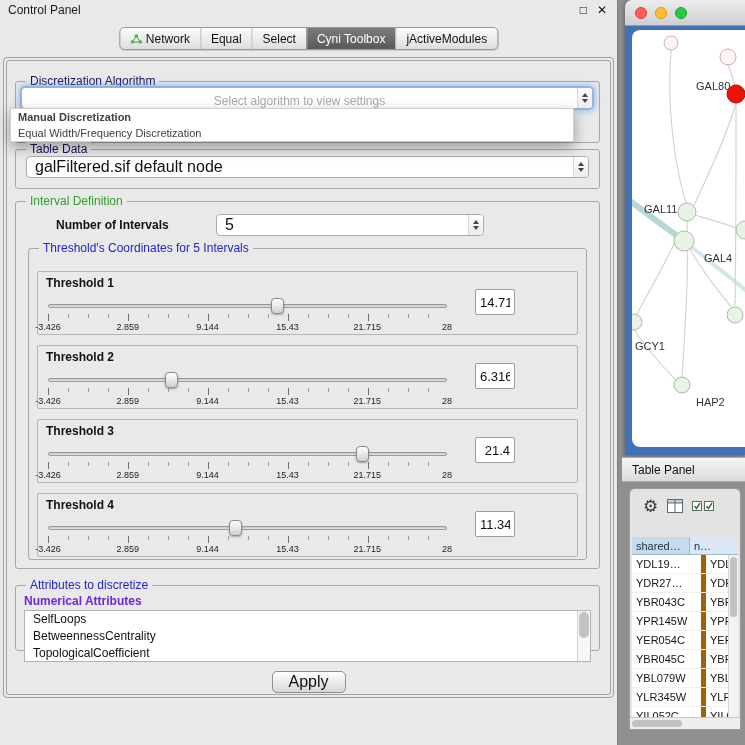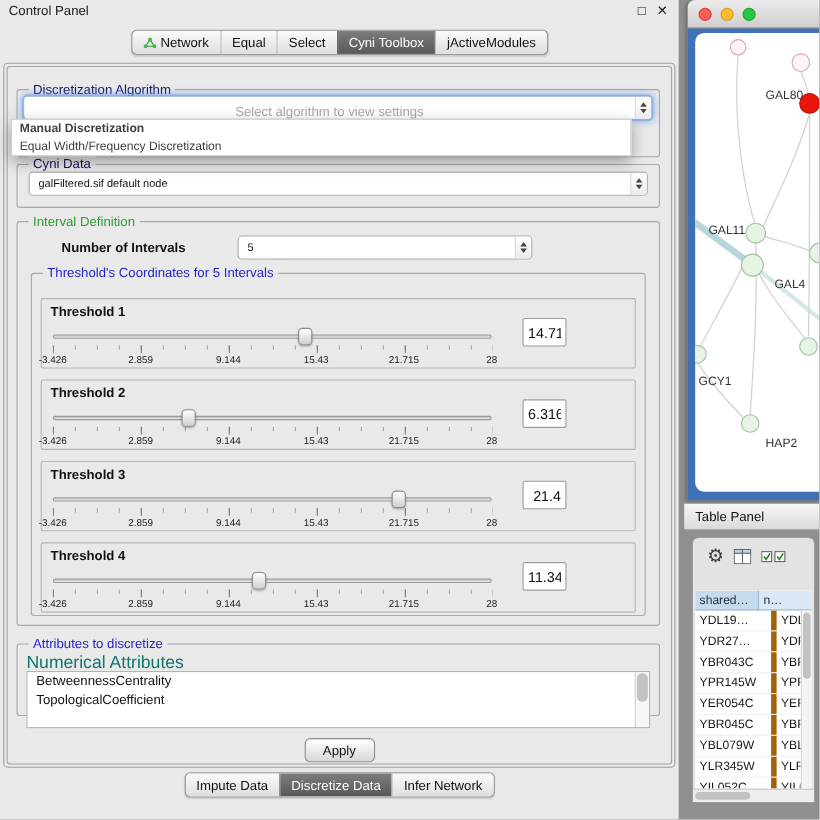--- a/index.html
+++ b/index.html
@@ -29,21 +29,21 @@
   .gl-navy{color:#14145a}.gl-green{color:#2f9e2f}.gl-blue{color:#2424c8}
 
   .g-disc{left:8px;right:10px;top:20px;height:62px;}
   .algo-combo{position:absolute;left:14px;top:26px;width:572px;height:22px;background:#fff;border:1px solid #9ab2d8;border-radius:4px;box-shadow:0 0 0 1px rgba(110,160,230,.55),0 0 6px 2px rgba(100,155,235,.6);z-index:40;display:flex;align-items:flex-end;overflow:hidden;}
   .algo-combo .ph{flex:1;text-align:center;font-size:12px;color:#a9a9a9;}
   .algo-popup{position:absolute;left:3px;top:47px;width:564px;height:34px;background:#fff;border:1px solid #cfcfcf;box-shadow:0 5px 14px rgba(0,0,0,.35);z-index:50;}
   .popup-opt{height:16px;line-height:16px;padding-left:7px;font-size:11px;color:#404040;white-space:nowrap;}
   .popup-opt.bold{font-weight:bold;}
 
   .combo{background:#fff;border:1px solid #ababab;border-radius:4px;display:flex;align-items:center;overflow:hidden;}
-  .combo .ctext{flex:1;font-size:10px;color:#111;padding:0 8px;white-space:nowrap;overflow:hidden;}
+  .combo .ctext{flex:1;font-size:16px;color:#111;padding:0 8px;white-space:nowrap;overflow:hidden;}
   .stepper{width:15px;height:100%;display:flex;flex-direction:column;align-items:center;justify-content:center;gap:2px;border-left:1px solid #d8d8d8;background:linear-gradient(#fdfdfd,#ececec);}
   .arrow-up{width:0;height:0;border-left:3px solid transparent;border-right:3px solid transparent;border-bottom:4px solid #444;}
   .arrow-down{width:0;height:0;border-left:3px solid transparent;border-right:3px solid transparent;border-top:4px solid #444;}
 
   .g-table{left:8px;right:10px;top:88px;height:40px;}
   .td-combo{position:absolute;left:10px;right:10px;top:6px;height:22px;}
 
   .g-interval{left:8px;right:10px;top:140px;height:368px;}
   .noi-label{position:absolute;left:40px;top:16px;font-size:12px;font-weight:bold;color:#111;}
   .noi-combo{position:absolute;left:200px;top:12px;width:268px;height:22px;}
@@ -55,27 +55,27 @@
   .slider{position:absolute;left:10px;right:130px;top:26px;height:34px;}
   .track{position:absolute;left:0;right:0;top:6px;height:4px;background:linear-gradient(#c2c2c2,#e8e8e8);border:1px solid #999;border-radius:3px;}
   .thumb{position:absolute;top:0;width:13px;height:16px;margin-left:-7px;background:linear-gradient(#ffffff,#cfcfcf);border:1px solid #8b8b8b;border-radius:4px;box-shadow:0 1px 2px rgba(0,0,0,.3);z-index:2;}
   .ticks{position:absolute;left:0;top:16px;width:calc(100% + 1px);height:7px;background-image:linear-gradient(90deg,#6f6f6f 0 1px,transparent 1px),linear-gradient(90deg,#9b9b9b 0 1px,transparent 1px);background-size:20% 7px,5% 4px;background-repeat:repeat-x;}
   .scale{position:absolute;left:0;right:0;top:24px;height:10px;}
   .scale span{position:absolute;transform:translateX(-50%);font-size:9px;color:#222;white-space:nowrap;}
   .scale span:nth-of-type(1){left:0}.scale span:nth-of-type(2){left:20%}.scale span:nth-of-type(3){left:40%}
   .scale span:nth-of-type(4){left:60%}.scale span:nth-of-type(5){left:80%}.scale span:nth-of-type(6){left:100%}
 
   .g-attr{left:8px;right:10px;top:524px;height:66px;}
-  .attr-title{position:absolute;left:8px;top:8px;font-size:16px;font-weight:normal;color:#0f766e;}
+  .attr-title{position:absolute;left:8px;top:8px;font-size:12px;font-weight:bold;color:#6d28d9;}
   .listbox{position:absolute;left:8px;right:8px;top:24px;height:52px;background:#fff;border:1px solid #b3b3b3;overflow:hidden;}
   .listbox .li{font-size:12px;line-height:17px;padding-left:8px;color:#111;white-space:nowrap;}
   .vscroll{position:absolute;right:0;top:0;bottom:0;width:13px;background:#f6f6f6;border-left:1px solid #d0d0d0;}
   .vthumb{position:absolute;left:1px;top:1px;width:10px;height:26px;background:#c3c3c3;border-radius:5px;}
 
-  .apply-btn{position:absolute;left:50%;top:610px;transform:translateX(-50%);height:22px;padding:0 16px;font-size:12px;font-family:inherit;background:linear-gradient(#ffffff,#d7d7d7);border:1px solid #8e8e8e;border-radius:5px;color:#111;}
+  .apply-btn{position:absolute;left:50%;top:610px;transform:translateX(-50%);height:22px;padding:0 16px;font-size:16px;font-family:inherit;background:linear-gradient(#ffffff,#d7d7d7);border:1px solid #8e8e8e;border-radius:5px;color:#111;}
 
   
   .net-window{position:absolute;left:625px;top:0;width:120px;height:455px;border-radius:7px 0 0 0;overflow:hidden;box-shadow:-1px 1px 4px rgba(0,0,0,.3);}
   .mac-titlebar{height:26px;background:linear-gradient(#ececec,#cfcfcf);border-bottom:1px solid #9a9a9a;display:flex;align-items:center;gap:8px;padding-left:10px;}
   .light{width:12px;height:12px;border-radius:50%;}
   .light.red{background:#ff5f57;border:1px solid #dd3b33;}
   .light.yellow{background:#febc2e;border:1px solid #d89c1e;}
   .light.green{background:#28c840;border:1px solid #1aa52f;}
   .net-frame{position:absolute;left:0;right:0;top:26px;bottom:0;background:#4070b5;}
   .net-canvas{position:absolute;left:7px;top:4px;right:-12px;bottom:8px;background:#fff;border-radius:8px;overflow:hidden;}
@@ -150,21 +150,21 @@
             <span class="arrow-down"></span>
           </span>
       </div>
 
       <div class="algo-popup">
         <div class="popup-opt bold">Manual Discretization</div>
         <div class="popup-opt">Equal Width/Frequency Discretization</div>
       </div>
 
       <div class="group g-table">
-        <span class="glabel gl-navy">Cyni Data</span>
+        <span class="glabel gl-navy">Table Data</span>
         <div class="combo td-combo">
           <span class="ctext">galFiltered.sif default node</span>
           <span class="stepper">
               <span class="arrow-up"></span>
               <span class="arrow-down"></span>
             </span>
         </div>
       </div>
 
       <div class="group g-interval">
@@ -260,40 +260,30 @@
       </div>
 
       <div class="group g-attr">
         <span class="glabel gl-blue">Attributes to discretize</span>
         <span class="attr-title">Numerical Attributes</span>
         <div class="listbox">
 
           <div class="vscroll">
               <div class="vthumb"></div>
             </div>
+        <div class="li">SelfLoops</div>
             <div class="li">BetweennessCentrality</div>
             <div class="li">TopologicalCoefficient</div>
           </div>
       </div>
 
       <button class="apply-btn">Apply</button>
     </div>
   </div>
 
-  <nav class="tabbar bottom">
-    <div class="tab">
-        <span>Impute Data</span>
-      </div>
-    <div class="tab selected">
-        <span>Discretize Data</span>
-      </div>
-    <div class="tab">
-        <span>Infer Network</span>
-      </div>
-  </nav>
 </section>
 
 <section class="net-window">
   <div class="mac-titlebar">
     <span class="light red"></span>
     <span class="light yellow"></span>
     <span class="light green"></span>
   </div>
   <div class="net-frame">
     <div class="net-canvas">

